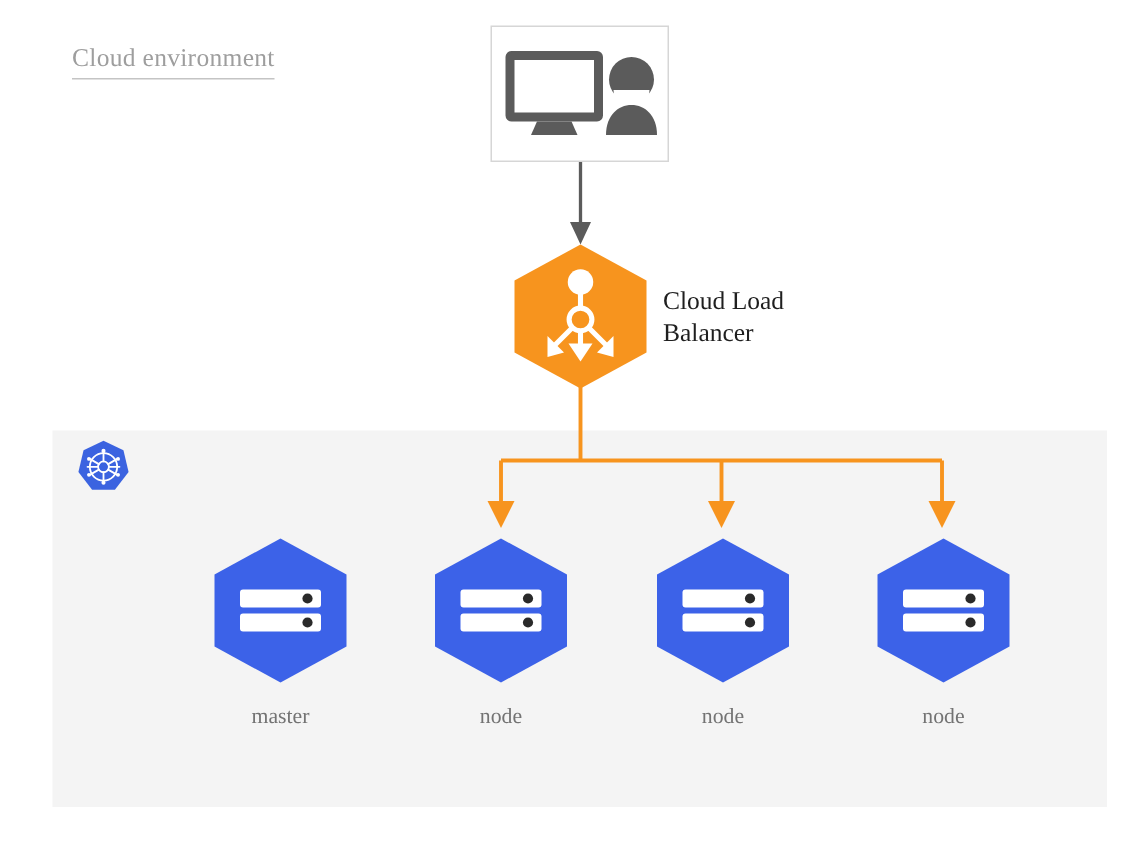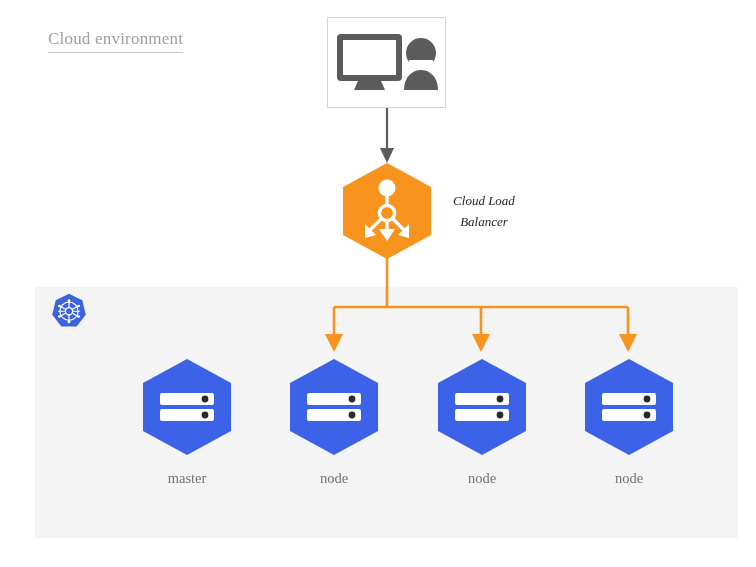--- a/index.html
+++ b/index.html
@@ -77,26 +77,24 @@
   .node-hex-1 { left: 290px; top: 359px; }
   .node-hex-2 { left: 438px; top: 359px; }
   .node-hex-3 { left: 585px; top: 359px; }
 
   
   .lb-label {
     position: absolute;
     left: 442px;
     top: 190px;
     width: 84px;
-    text-align: center;
-    font-family: "Liberation Serif", serif;
-    font-size: 13px;
+    font-family: "Liberation Serif", serif;
+    font-size: 17px;
     line-height: 21px;
     color: #1f1f1f;
-    font-style: italic;
   }
   .node-label {
     position: absolute;
     width: 120px;
     text-align: center;
     font-family: "Liberation Serif", serif;
     font-size: 14.5px;
     color: #737373;
     top: 470px;
   }

